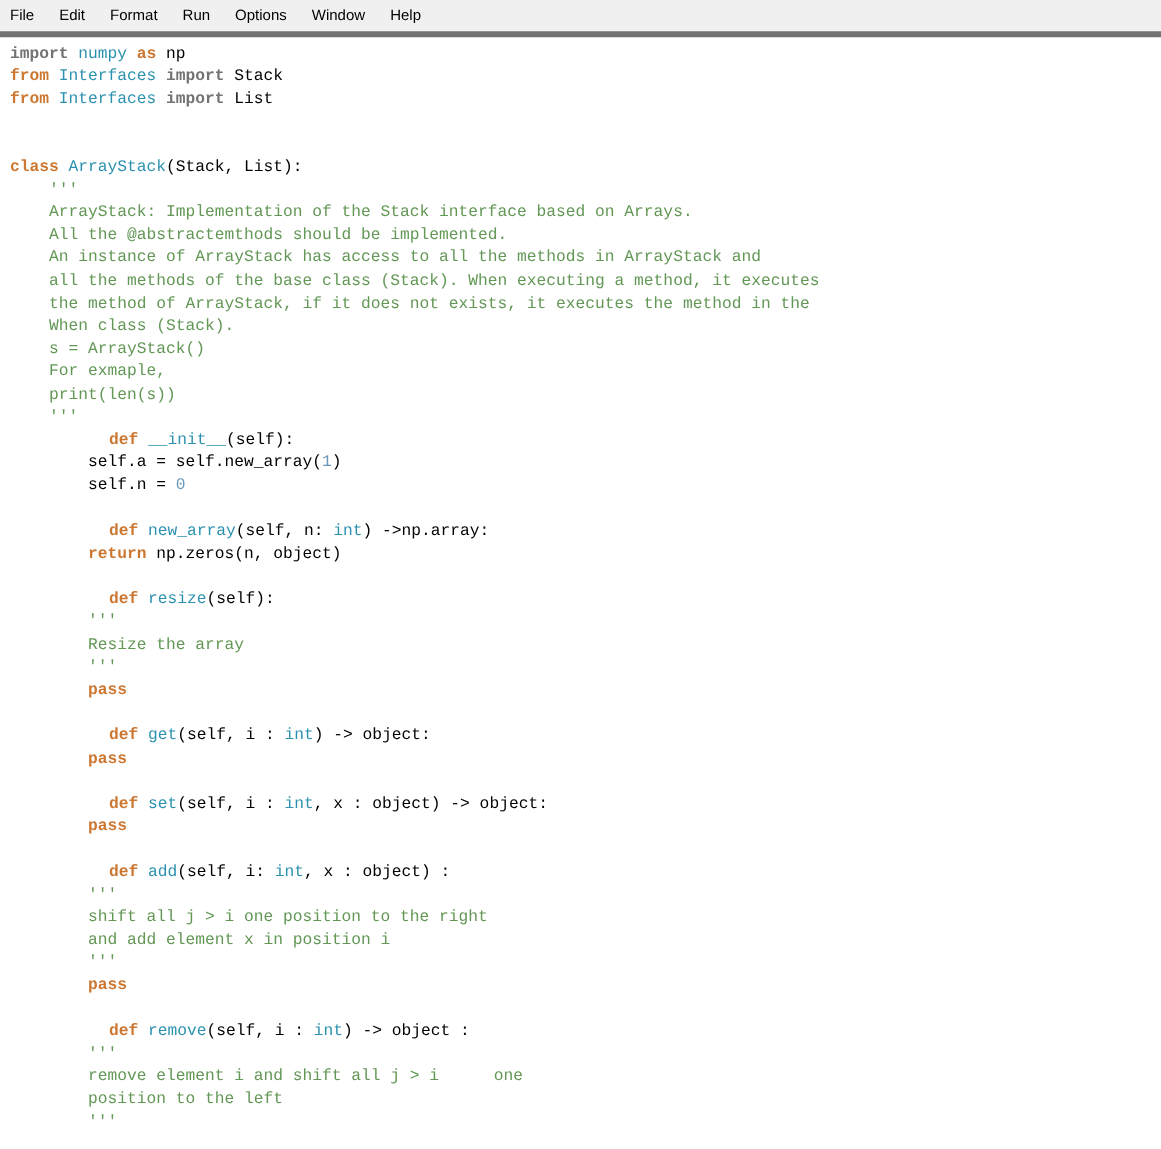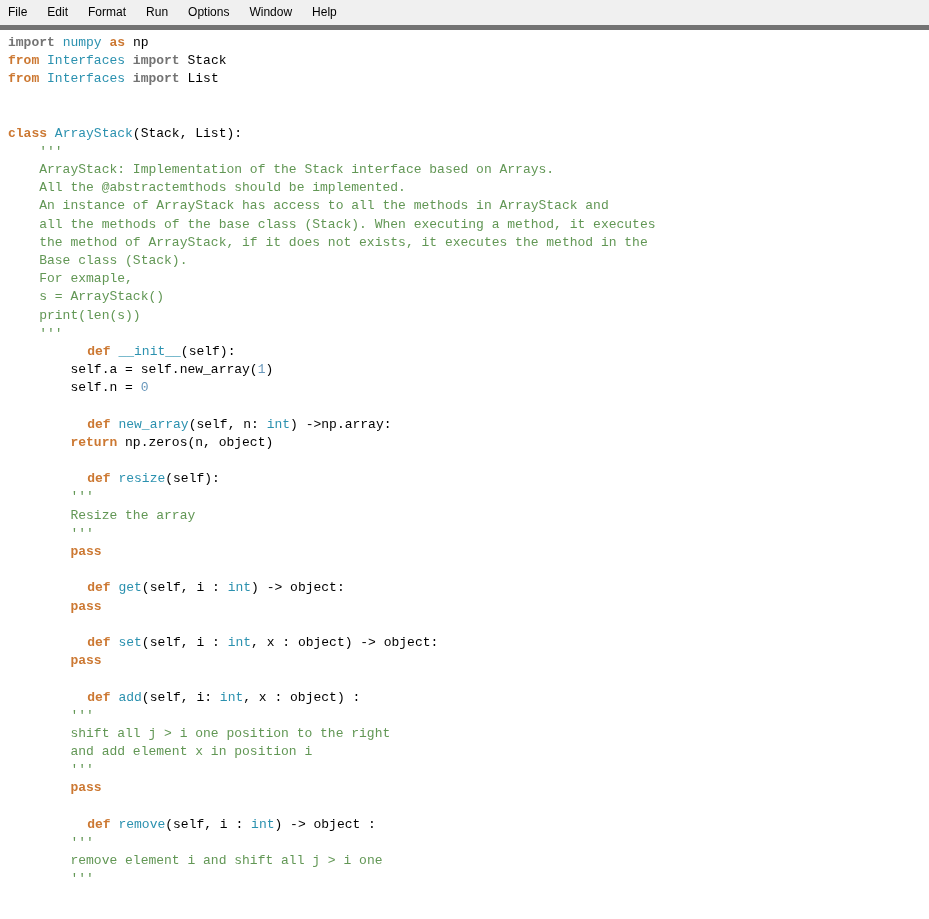--- a/index.html
+++ b/index.html
@@ -81,23 +81,23 @@
   <div class="line"><span class="kw-from">from</span> <span class="module-name">Interfaces</span> <span class="kw-import">import</span> <span class="normal">List</span></div>
   <div class="line"></div>
   <div class="line"></div>
   <div class="line"><span class="kw-class">class</span> <span class="class-name">ArrayStack</span><span class="normal">(Stack, List):</span></div>
   <div class="line">    <span class="docstring">'''</span></div>
   <div class="line">    <span class="docstring">ArrayStack: Implementation of the Stack interface based on Arrays.</span></div>
   <div class="line">    <span class="docstring">All the @abstractemthods should be implemented.</span></div>
   <div class="line">    <span class="docstring">An instance of ArrayStack has access to all the methods in ArrayStack and</span></div>
   <div class="line">    <span class="docstring">all the methods of the base class (Stack). When executing a method, it executes</span></div>
   <div class="line">    <span class="docstring">the method of ArrayStack, if it does not exists, it executes the method in the</span></div>
-  <div class="line">    <span class="docstring">Base class (Stack).</span></div>
+  <div class="line">    <span class="docstring">When class (Stack).</span></div>
+  <div class="line">    <span class="docstring">s = ArrayStack()</span></div>
   <div class="line">    <span class="docstring">For exmaple,</span></div>
-  <div class="line">    <span class="docstring">s = ArrayStack()</span></div>
   <div class="line">    <span class="docstring">print(len(s))</span></div>
   <div class="line">    <span class="docstring">'''</span></div>
   <div class="line">    <span class="kw-def">def</span> <span class="func-name">__init__</span><span class="normal">(self):</span></div>
   <div class="line">        <span class="normal">self.a = self.new_array(</span><span class="number">1</span><span class="normal">)</span></div>
   <div class="line">        <span class="normal">self.n = </span><span class="number">0</span></div>
   <div class="line"></div>
   <div class="line">    <span class="kw-def">def</span> <span class="func-name">new_array</span><span class="normal">(self, n: </span><span class="param-type">int</span><span class="normal">) -&gt;np.array:</span></div>
   <div class="line">        <span class="kw-return">return</span> <span class="normal">np.zeros(n, object)</span></div>
   <div class="line"></div>
   <div class="line">    <span class="kw-def">def</span> <span class="func-name">resize</span><span class="normal">(self):</span></div>
@@ -114,16 +114,17 @@
   <div class="line"></div>
   <div class="line">    <span class="kw-def">def</span> <span class="func-name">add</span><span class="normal">(self, i: </span><span class="param-type">int</span><span class="normal">, x : object) :</span></div>
   <div class="line">        <span class="docstring">'''</span></div>
   <div class="line">        <span class="docstring">shift all j &gt; i one position to the right</span></div>
   <div class="line">        <span class="docstring">and add element x in position i</span></div>
   <div class="line">        <span class="docstring">'''</span></div>
   <div class="line">        <span class="kw-pass">pass</span></div>
   <div class="line"></div>
   <div class="line">    <span class="kw-def">def</span> <span class="func-name">remove</span><span class="normal">(self, i : </span><span class="param-type">int</span><span class="normal">) -&gt; object :</span></div>
   <div class="line">        <span class="docstring">'''</span></div>
-  <div class="line">        <span class="docstring">remove element i and shift all j &gt; i <span style="color:#629755;">one</span></span></div>
+  <div class="line">        <span class="docstring">remove element i and shift all j &gt; i <span style="color:#629755;margin-left:36px;">one</span></span></div>
+  <div class="line">        <span class="docstring">position to the left</span></div>
   <div class="line">        <span class="docstring">'''</span></div>
 
 </div>
 
 </body></html>

